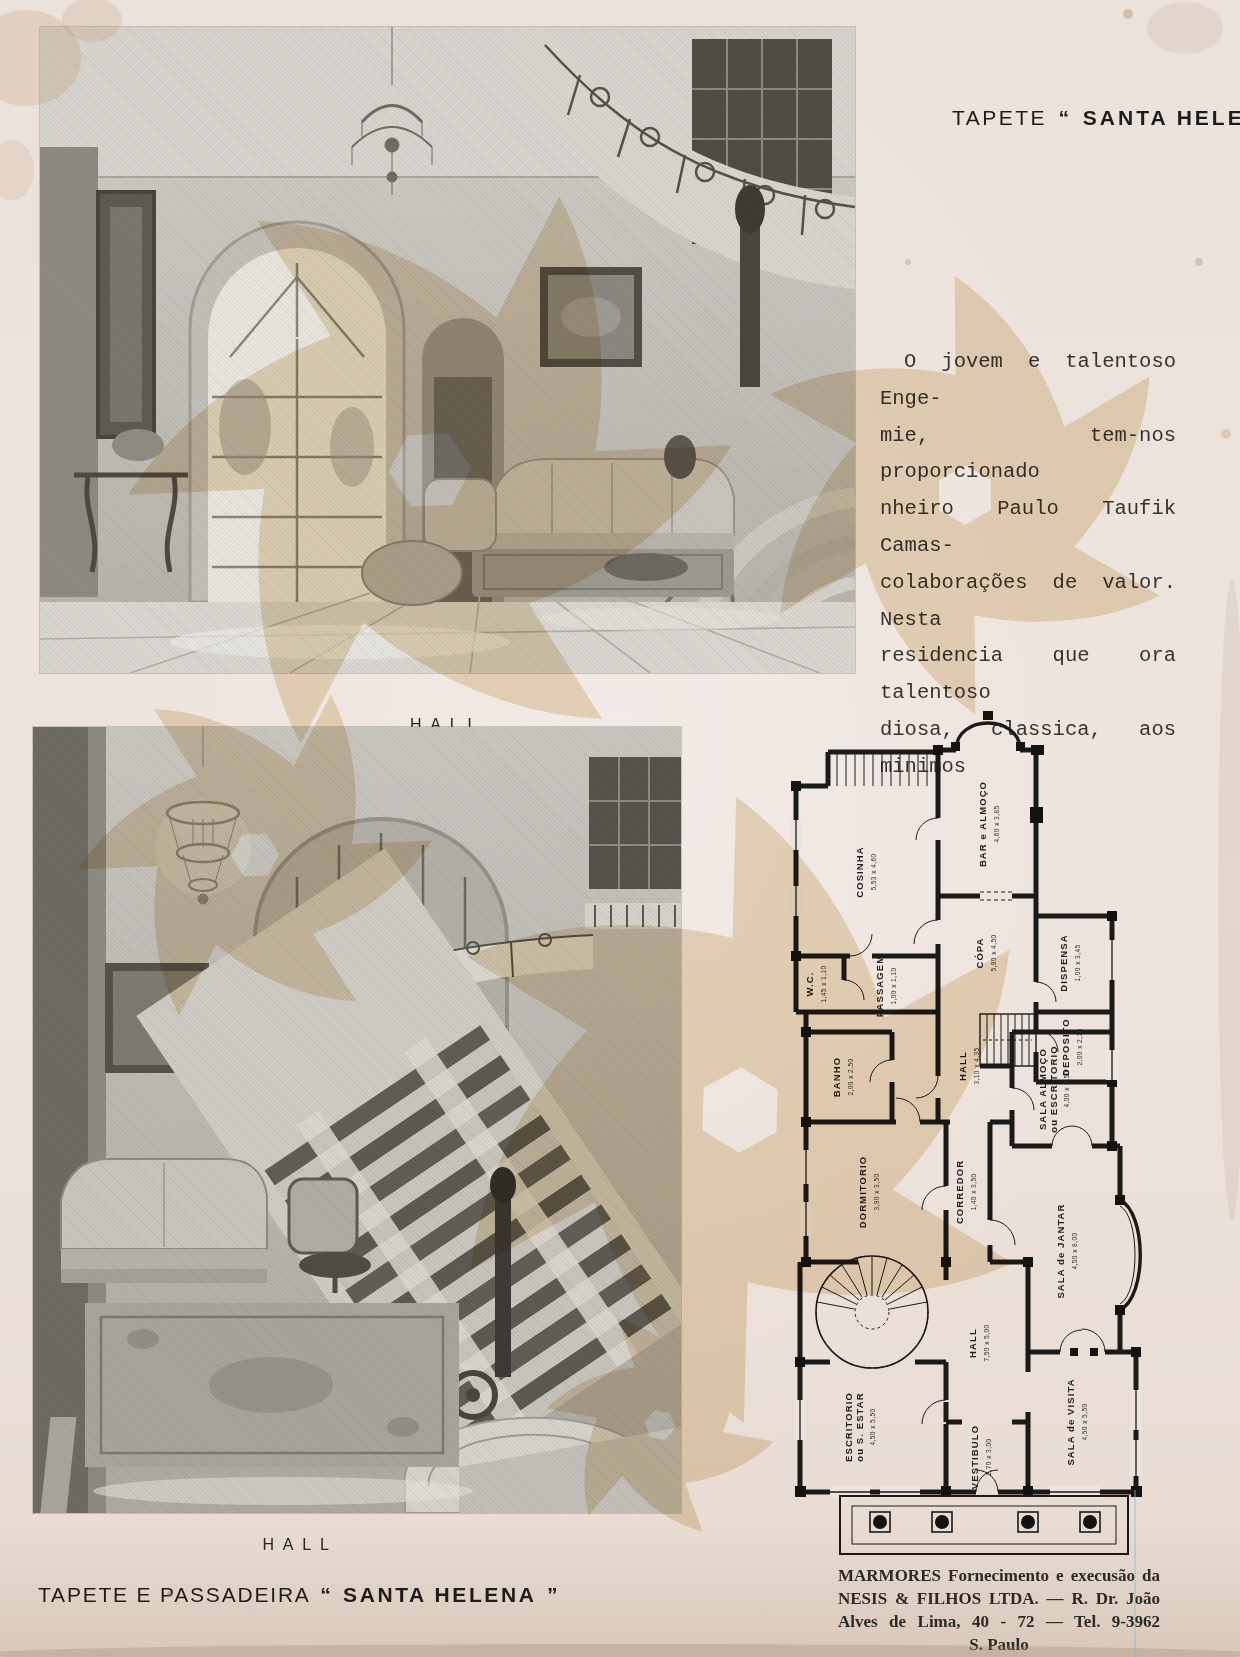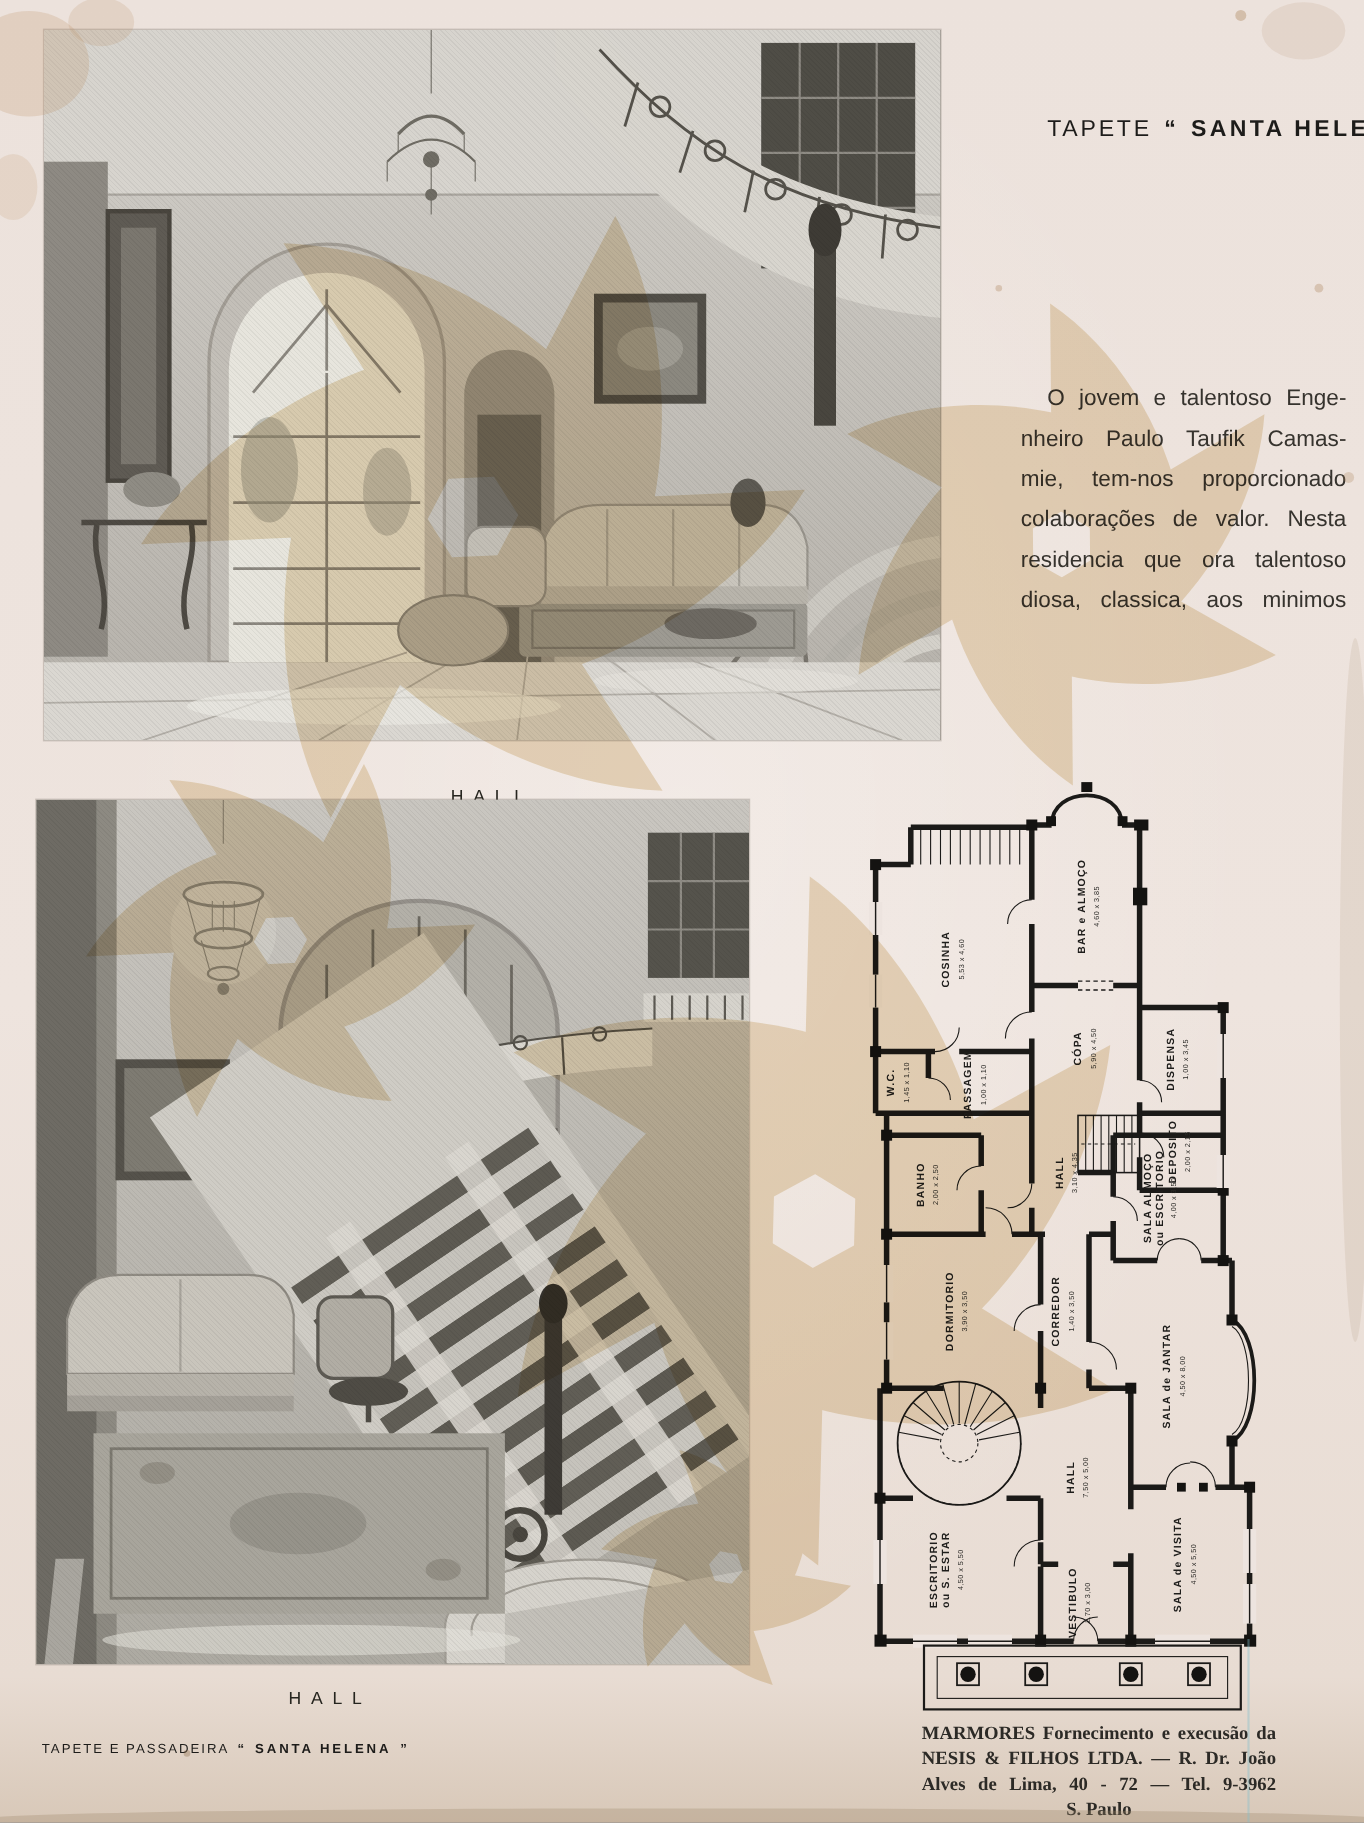--- a/index.html
+++ b/index.html
@@ -18,25 +18,25 @@
          box-shadow: inset 0 0 60px rgba(45,40,32,.38), 0 0 0 1px rgba(90,80,70,.25);}
   .photo svg{display:block;}
   .grain{position:absolute; inset:0; pointer-events:none; opacity:.10;
     background:repeating-linear-gradient(45deg, rgba(0,0,0,.5) 0 1px, transparent 1px 3px);}
   
   .masthead{position:absolute; left:952px; top:106px; font-size:21px; letter-spacing:2.5px;
     white-space:nowrap; color:#1d1c1a;}
   .masthead b{font-weight:700; letter-spacing:3px;}
   .q{font-weight:700; padding:0 3px;}
   .caption{position:absolute; font-size:16px; letter-spacing:.55em; color:#26251f; text-align:center;}
-  .article{position:absolute; left:928px; top:344px; width:296px;
-    font-family:Liberation Sans, sans-serif; font-size:20.5px; color:#36332e;}
+  .article{position:absolute; left:880px; top:344px; width:296px;
+    font-family:Liberation Mono, monospace; font-size:20.5px; color:#36332e;}
   .article-line{line-height:36.8px; text-align:justify; text-align-last:justify; white-space:normal;}
   .article-line.first{text-indent:24px;}
-  .footerleft{position:absolute; left:38px; top:1583px; font-size:12px; letter-spacing:1.8px;
+  .footerleft{position:absolute; left:38px; top:1583px; font-size:21px; letter-spacing:1.8px;
     white-space:nowrap; color:#1d1c1a;}
   .footerleft b{font-weight:700; letter-spacing:2.6px;}
   .credit{position:absolute; left:838px; top:1564px; width:322px;
     font-family:"Liberation Serif", serif; font-weight:700; font-size:17px; color:#2c2a26;}
   .credit-line{line-height:23px; text-align:justify; text-align-last:justify;}
   .credit-line.center{text-align:right; text-align-last:center;}
   
   #plan-svg .room-name{font-family:"Liberation Sans",sans-serif; font-size:9.5px; font-weight:600;
       letter-spacing:1.1px; fill:#1e1d1b;}
   #plan-svg .room-dim{font-family:"Liberation Sans",sans-serif; font-size:6.6px; letter-spacing:.4px; fill:#2c2b28;}
@@ -169,22 +169,22 @@
 
   <div class="masthead">
     <span>TAPETE</span>
     <span class="q">“</span>
     <b>SANTA HELENA</b>
     
   </div>
 
   <div class="article" id="article-block">
       <div class="article-line first">O jovem e talentoso Enge-</div>
+      <div class="article-line">mie, tem-nos proporcionado</div>
       <div class="article-line">nheiro Paulo Taufik Camas-</div>
-      <div class="article-line">mie, tem-nos proporcionado</div>
       <div class="article-line">colaborações de valor. Nesta</div>
       <div class="article-line">residencia que ora talentoso</div>
       <div class="article-line">diosa, classica, aos minimos</div>
     </div>
 
   <div class="photo" style="left:33px; top:727px; width:648px; height:786px;">
     <svg width="648" height="786" viewBox="0 0 648 786">
       <defs>
         <linearGradient id="w2" x1="0" y1="0" x2="0" y2="1">
           <stop offset="0" stop-color="#c9c6c0"></stop>

